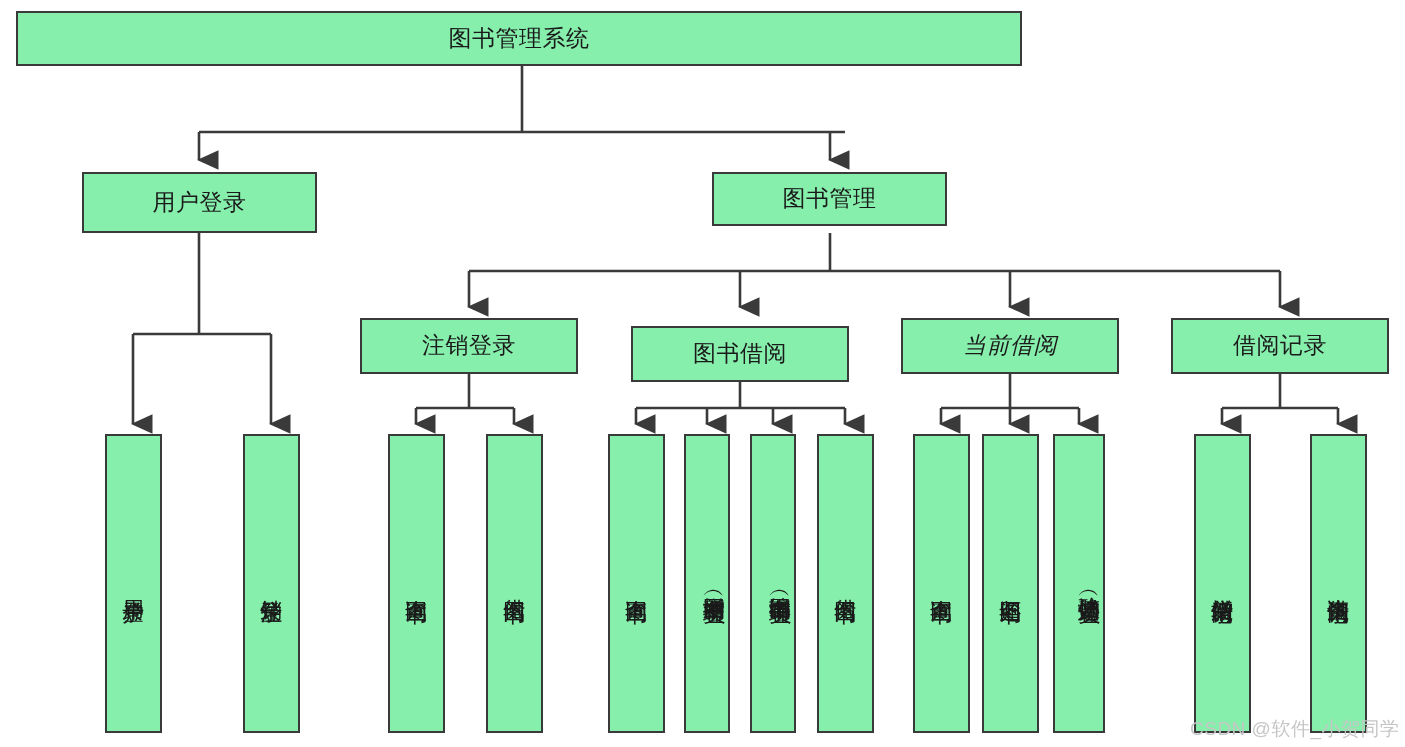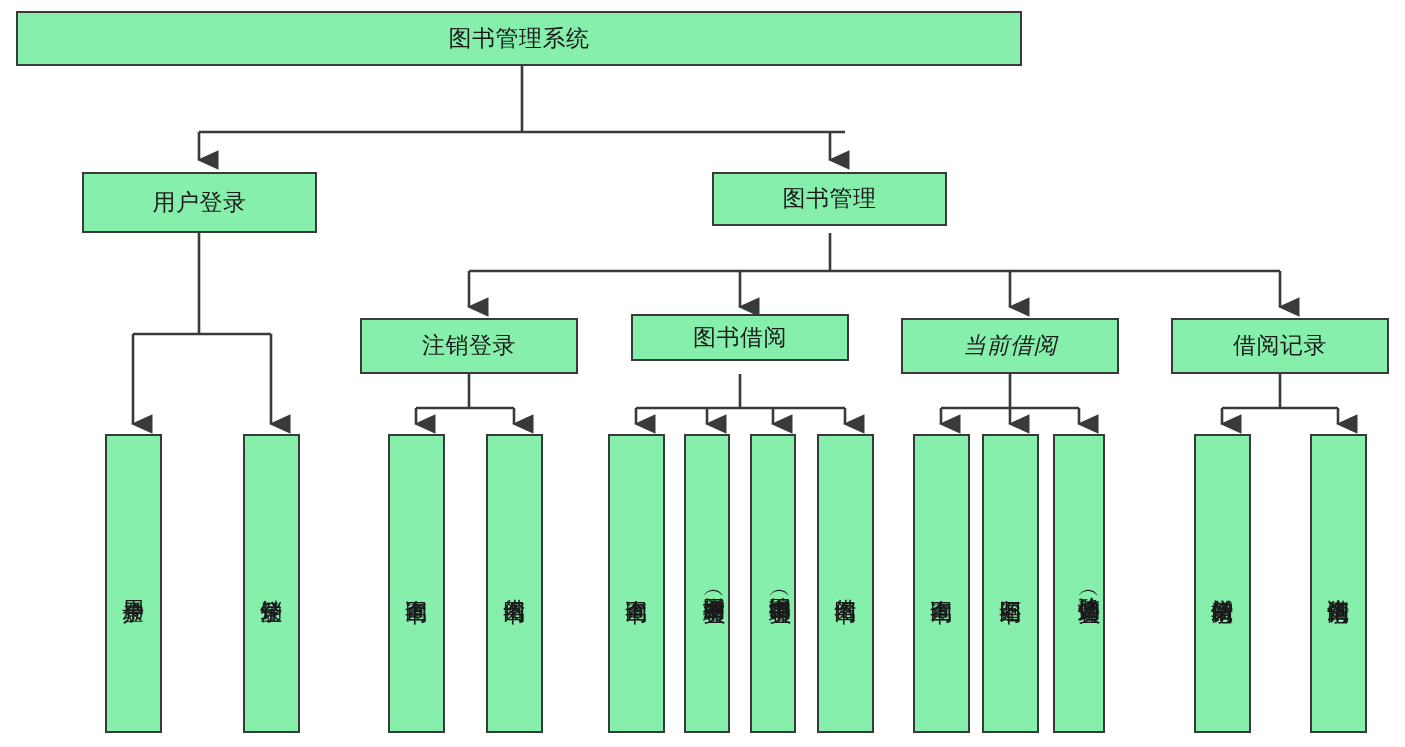--- a/index.html
+++ b/index.html
@@ -113,21 +113,21 @@
       <path d="M 1338,408 L 1338,424" marker-end="url(#arrow)"></path>
     </g>
   </svg>
 
   <div class="node horiz" style="left:16px; top:11px; width:1006px; height:55px;">图书管理系统</div>
 
   <div class="node horiz" style="left:82px; top:172px; width:235px; height:61px;">用户登录</div>
   <div class="node horiz" style="left:712px; top:172px; width:235px; height:54px;">图书管理</div>
 
   <div class="node horiz" style="left:360px; top:318px; width:218px; height:56px;">注销登录</div>
-  <div class="node horiz" style="left:631px; top:314px; width:218px; height:47px;">图书借阅</div>
+  <div class="node horiz" style="left:631px; top:326px; width:218px; height:56px;">图书借阅</div>
   <div class="node horiz" style="left:901px; top:318px; width:218px; height:56px;font-style:italic;">当前借阅</div>
   <div class="node horiz" style="left:1171px; top:318px; width:218px; height:56px;">借阅记录</div>
 
   <div class="node vert" style="left:105px; top:434px; width:57px; height:299px;">用户登录</div>
   <div class="node vert" style="left:243px; top:434px; width:57px; height:299px;">注销登录</div>
 
   <div class="node vert" style="left:388px; top:434px; width:57px; height:299px;">查询图书</div>
   <div class="node vert" style="left:486px; top:434px; width:57px; height:299px;">借阅图书</div>
 
   <div class="node vert" style="left:608px; top:434px; width:57px; height:299px;">查询图书</div>
@@ -135,14 +135,15 @@
   <div class="node vert top-align" style="left:750px; top:434px; width:46px; height:299px;">编辑图书（管理员）</div>
   <div class="node vert" style="left:817px; top:434px; width:57px; height:299px;">借阅图书</div>
 
   <div class="node vert" style="left:913px; top:434px; width:57px; height:299px;">查询图书</div>
   <div class="node vert" style="left:982px; top:434px; width:57px; height:299px;">归还图书</div>
   <div class="node vert top-align" style="left:1053px; top:434px; width:52px; height:299px;">确认归还（管理员）</div>
 
   <div class="node vert" style="left:1194px; top:434px; width:57px; height:299px;">新增借阅记录</div>
   <div class="node vert" style="left:1310px; top:434px; width:57px; height:299px;">查询借阅记录</div>
 
+  <div class="watermark" style="left:1190px; top:716px;">CSDN @软件_小贺同学</div>
 
 </div>
 
 </body></html>

